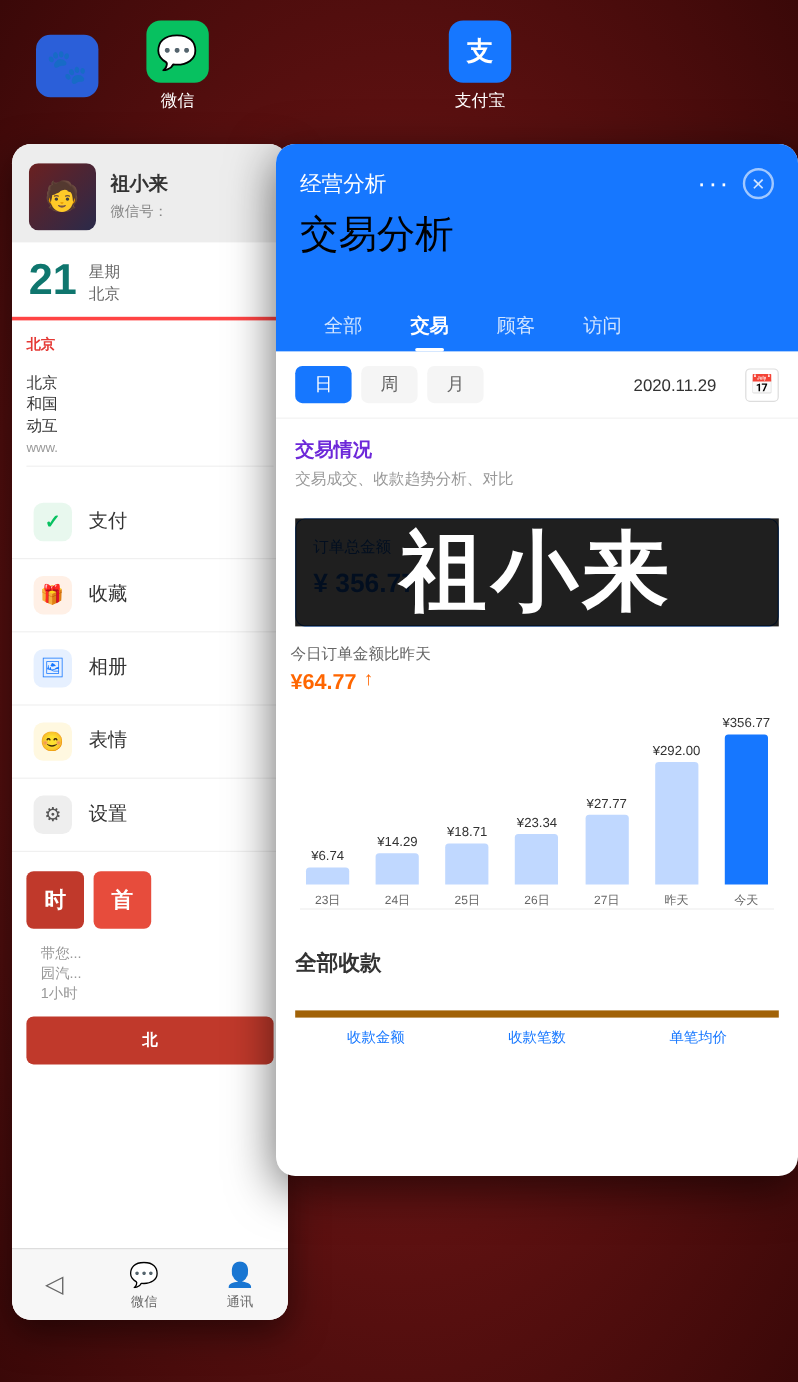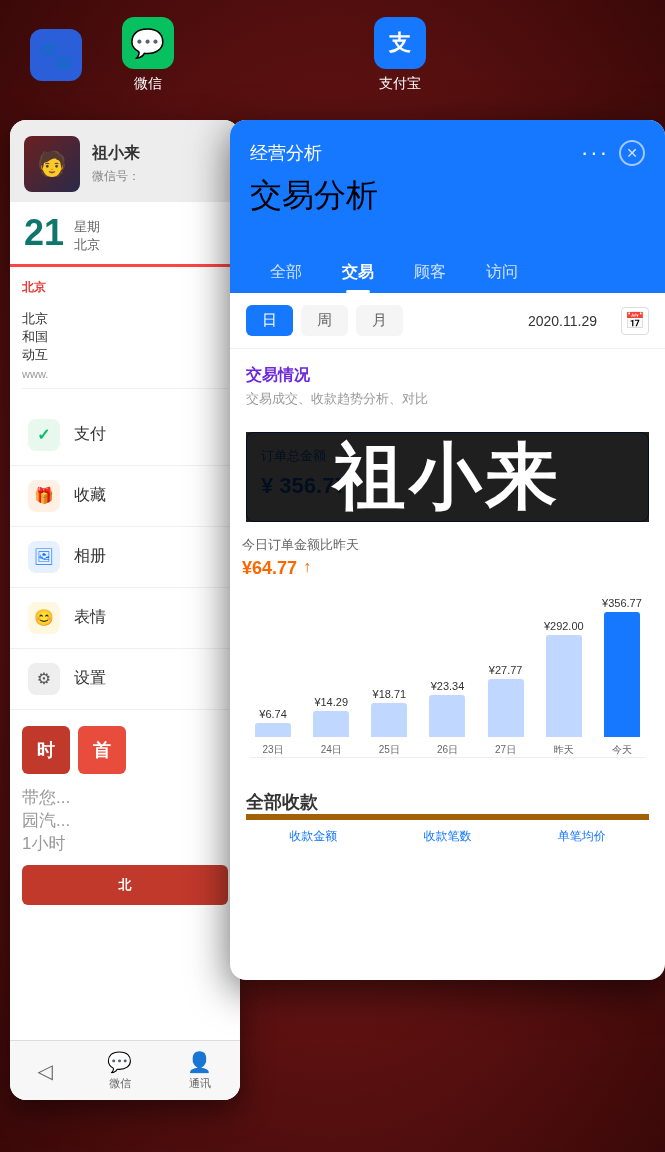--- a/index.html
+++ b/index.html
@@ -511,21 +511,21 @@
     .full-receipts {
       background: #fff;
       margin-top: 16px;
       padding: 16px 16px 0;
     }
 
     .full-receipts-title {
       font-size: 18px;
       font-weight: 600;
       color: #333;
-      margin-bottom: 0;
+      margin-bottom: 28px;
     }
 
     .receipts-cols {
       display: flex;
       gap: 0;
       border-top: 6px solid #a16207;
       padding-top: 8px;
     }
 
     .receipts-col {
@@ -657,21 +657,21 @@
         <span style="color:#555; font-size:16px;">⚙</span>
       </div>
       <span class="wechat-menu-text">设置</span>
     </div>
   </div>
 
   <div style="display:flex; gap:8px; padding:8px 12px;">
     <div style="width:48px; height:48px; background:#c0392b; border-radius:6px; display:flex; align-items:center; justify-content:center; color:#fff; font-size:18px; font-weight:700;">时</div>
     <div style="width:48px; height:48px; background:#e74c3c; border-radius:6px; display:flex; align-items:center; justify-content:center; color:#fff; font-size:18px; font-weight:700;">首</div>
   </div>
-  <div style="padding:4px 12px 6px; font-size:17px; color:#999;">带您...<br>园汽...<br>1小时</div>
+  <div style="padding:4px 24px 6px; font-size:12px; color:#999;">带您...<br>园汽...<br>1小时</div>
   <div style="margin:4px 12px; height:40px; background:#c0392b; border-radius:6px; display:flex; align-items:center; justify-content:center;">
     <span style="color:#fff; font-size:13px; font-weight:700;">北</span>
   </div>
 
   <div class="wechat-bottom-nav">
     <div class="wechat-nav-item">
       <div class="wechat-nav-icon">◁</div>
     </div>
     <div class="wechat-nav-item">
       <div class="wechat-nav-icon">💬</div>

